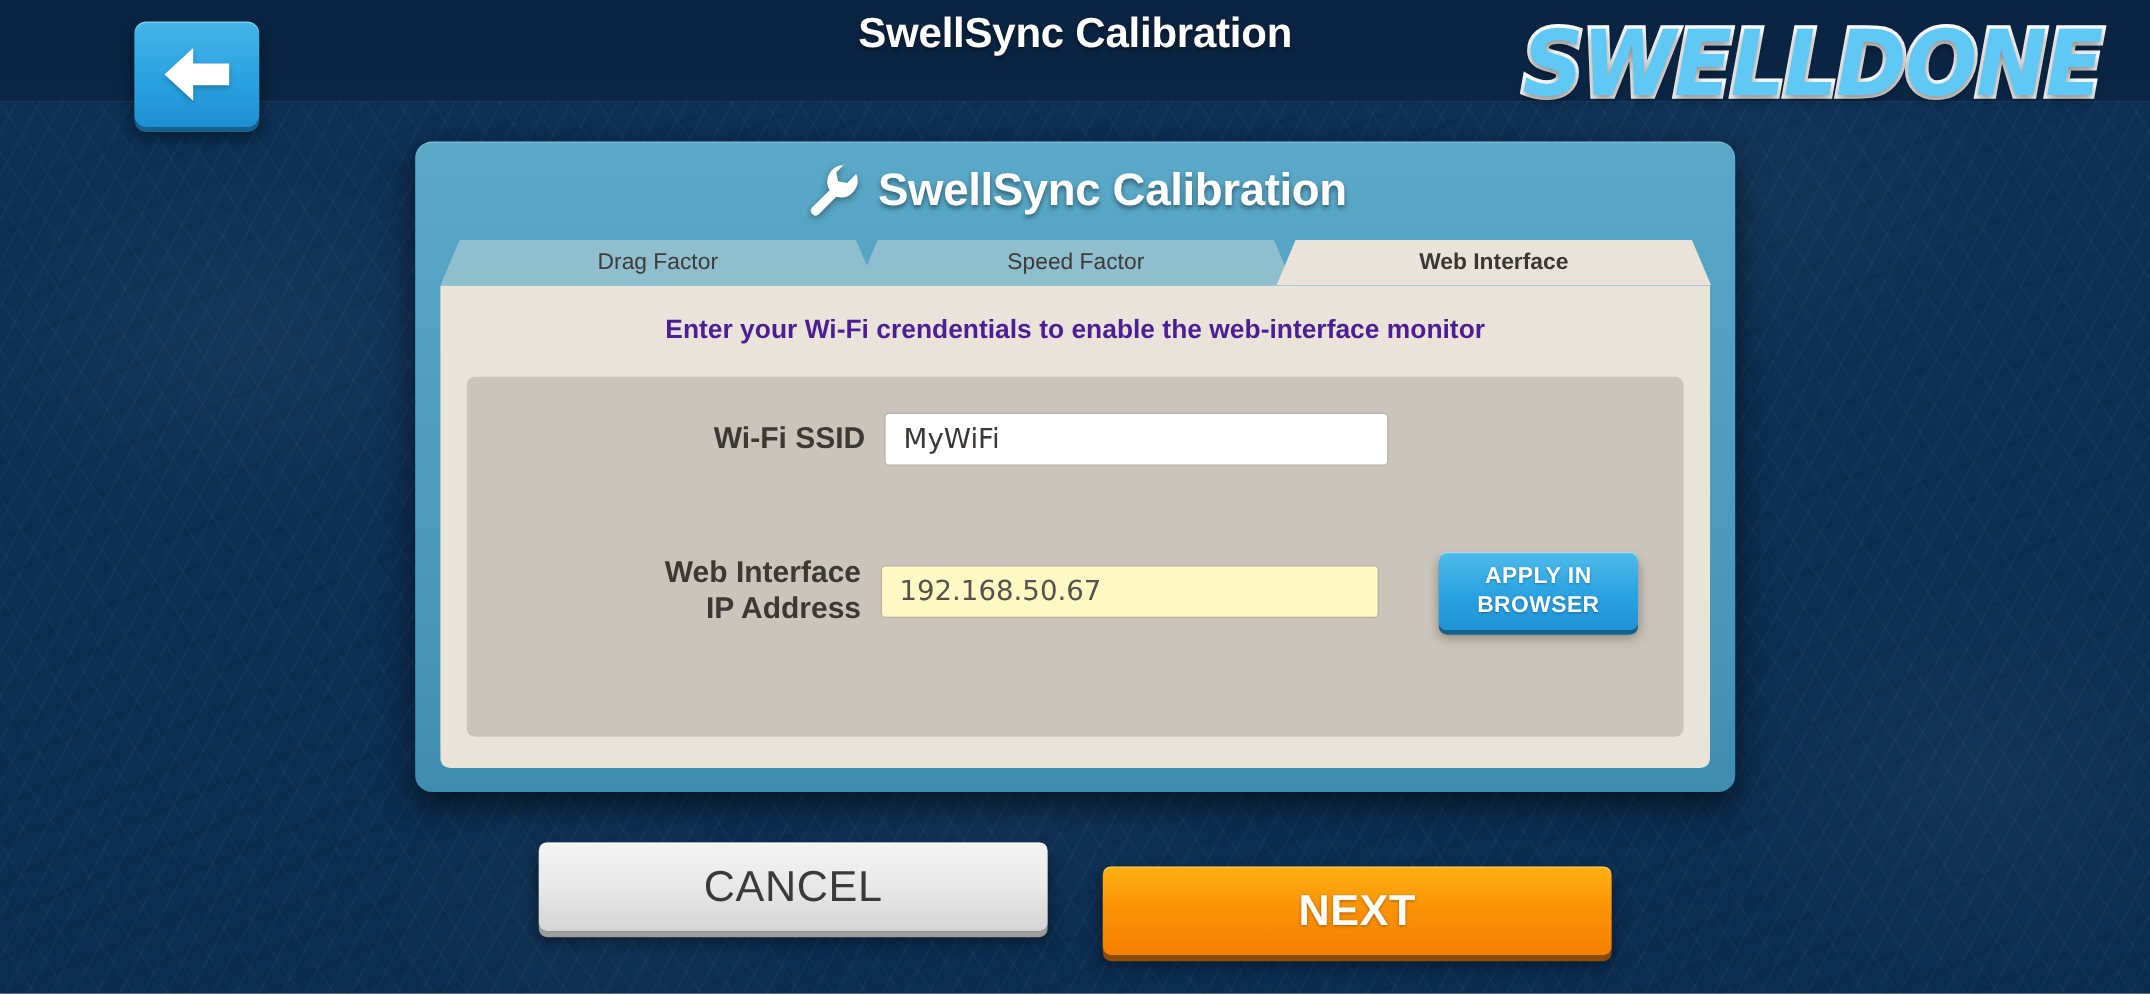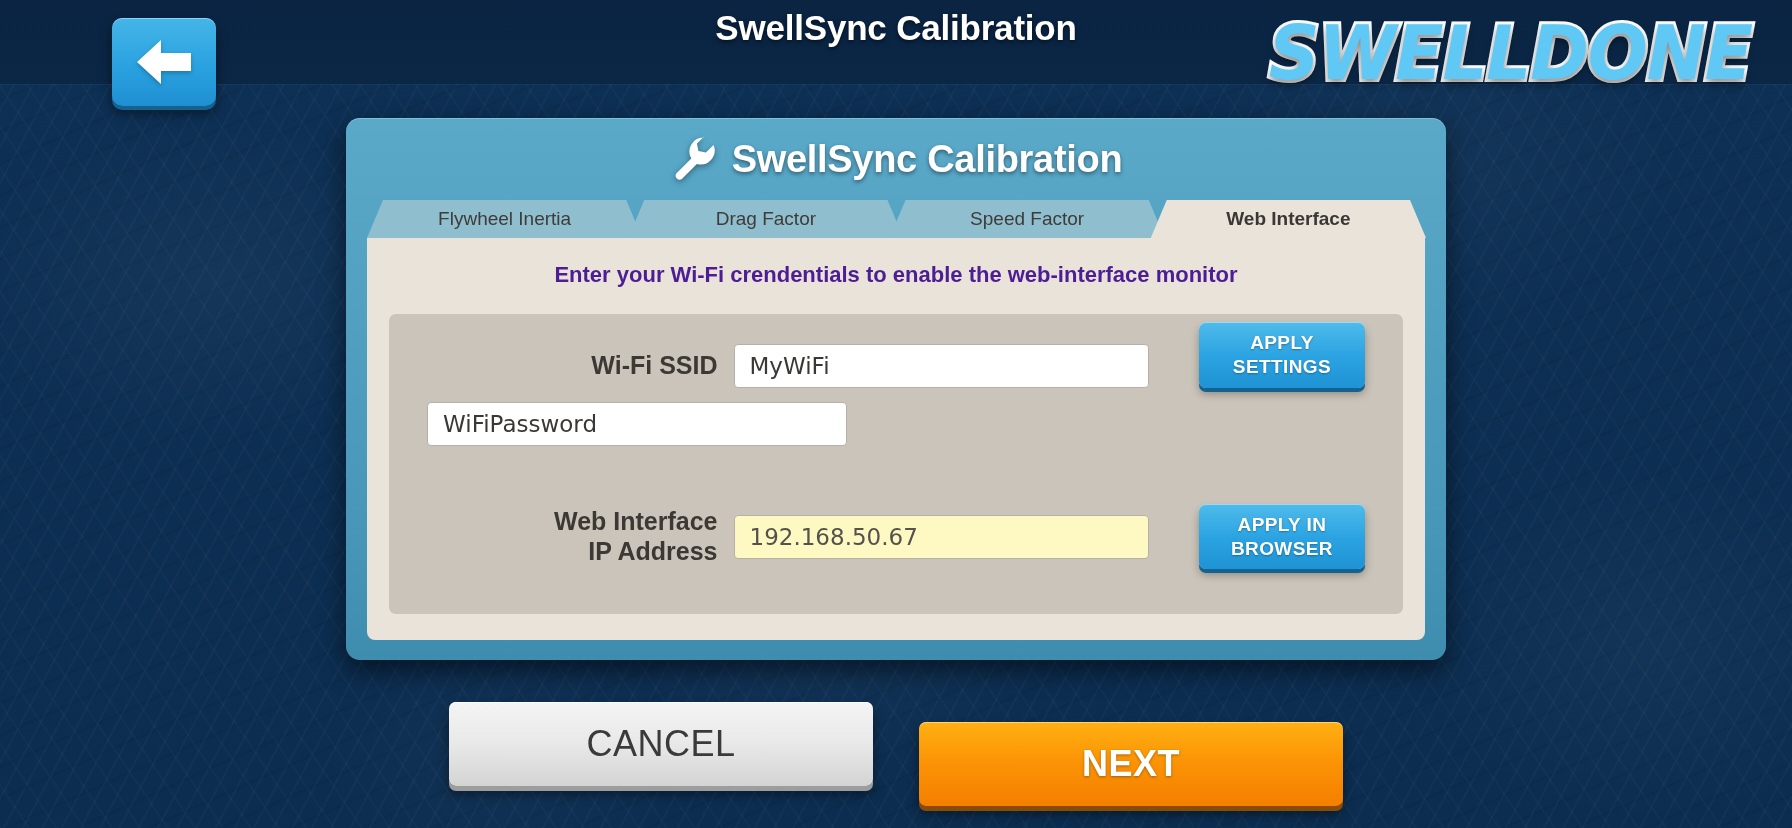--- a/index.html
+++ b/index.html
@@ -223,21 +223,21 @@
   .actions {
     position: absolute;
     left: 0; top: 702px;
     width: 1792px;
     display: flex;
     justify-content: center;
     gap: 46px;
   }
   .act-btn {
     width: 424px;
-    height: 84px;
+    height: 74px;
     border: none;
     border-radius: 7px;
     font-size: 36px;
     font-weight: normal;
     letter-spacing: 0.5px;
     cursor: pointer;
     font-family: "Liberation Sans", sans-serif;
   }
   .act-btn.cancel {
     background: linear-gradient(#f4f4f4, #e9e9e9 48%, #d4d4d4);
@@ -279,43 +279,37 @@
     <div class="panel-header">
       <span class="wrench-icon">
         <svg width="46" height="46" viewBox="0 0 46 46">
           <path d="M33.5 3.5 a14 14 0 0 0 -12.2 21.0 L6.5 39.2 a4 4 0 0 0 5.6 5.6 L26.9 30.0 A14 14 0 0 0 43.5 11.0 L35.9 18.6 L28.4 17.1 L26.9 9.6 L34.5 2.0 A14 14 0 0 0 33.5 3.5 Z" fill="#ffffff"></path>
         </svg>
       </span>
       <span class="panel-title">SwellSync Calibration</span>
     </div>
 
     <div class="tabs">
-      <div class="tab">Flywheel Inertia</div>
       <div class="tab">Drag Factor</div>
       <div class="tab">Speed Factor</div>
       <div class="tab active">Web Interface</div>
     </div>
 
     <div class="content">
 
       <div class="instruction">Enter your Wi-Fi crendentials to enable the web-interface monitor</div>
 
       <div class="formbox">
 
         <div class="row">
           <div class="row-label">Wi-Fi SSID</div>
           <input class="row-input" type="text" value="MyWiFi" style="">
-          <button class="side-btn apply">
-            <span>APPLY</span><br>
-            <span>SETTINGS</span>
-          </button>
         </div>
 
         <div class="row">
-          <input class="row-input" type="text" value="WiFiPassword" style="">
         </div>
 
         <div class="row ip-row">
           <div class="row-label">
             <span>Web Interface</span><br>
             <span>IP Address</span>
           </div>
           <input class="row-input readonly" type="text" readonly="" value="192.168.50.67" style="">
           <button class="side-btn browser">
             <span>APPLY IN</span><br>

